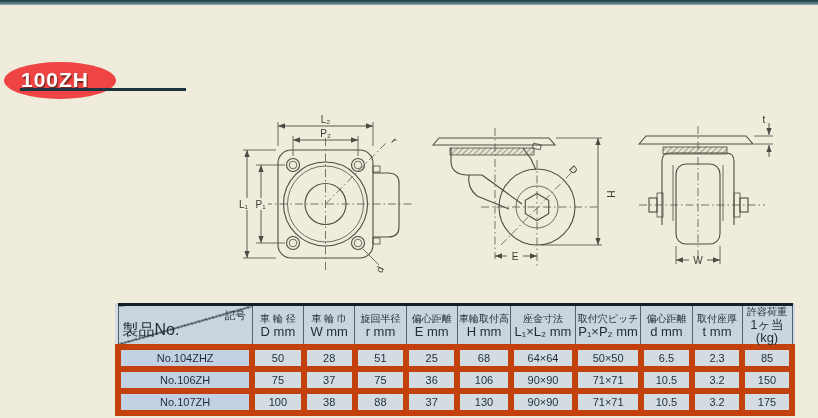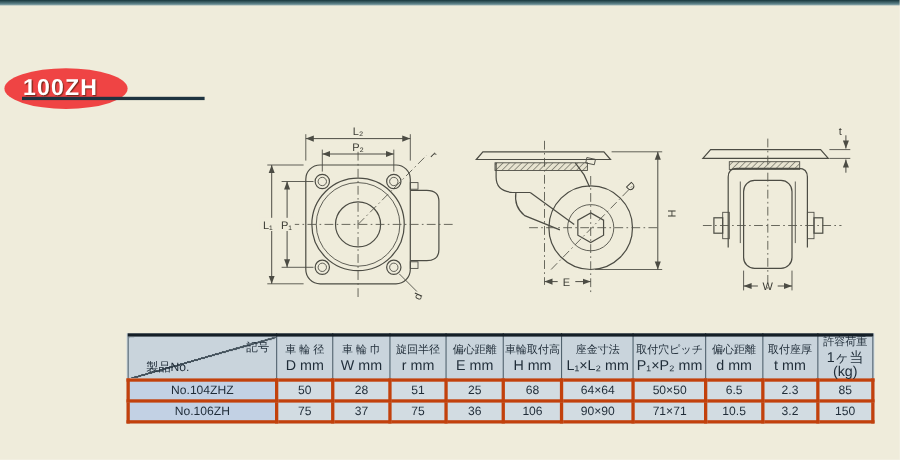--- a/index.html
+++ b/index.html
@@ -40,30 +40,30 @@
   #spec col.c-name{width:19.9%;}
   #spec col.c-n{width:7.6%;}
   #spec col.c-h{width:7.9%;}
   #spec col.c-l{width:9.6%;}
   #spec col.c-p{width:9.7%;}
   #spec col.c-t{width:7.4%;}
   #spec th{background:#c9d4dc;border:1px solid #51626e;border-bottom:2px solid #141e26;
     font-weight:normal;color:#1f2c38;padding:0;height:35px;vertical-align:middle;}
   #spec th .h1{display:block;font-size:10px;line-height:12px;letter-spacing:0;}
   #spec th .h2{display:block;font-size:13px;line-height:13px;}
-  #spec td{border:3px solid #c2410c;text-align:center;font-size:11px;color:#1f2c38;
+  #spec td{border:6px solid #c2410c;text-align:center;font-size:11px;color:#1f2c38;
     height:16px;padding:0;background:#d2dce2;}
   #spec td.prod{background:#c2d1e4;}
   
   th.corner{position:relative;background:
       linear-gradient(to bottom right,
         rgba(0,0,0,0) 48.8%, #44525c 48.8%, #44525c 51.2%, rgba(0,0,0,0) 51.2%),
       #c9d4dc !important;}
   th.corner .tr{position:absolute;right:6px;top:3px;font-size:10.5px;color:#1f2c38;margin-left:12px;}
-  th.corner .bl{position:absolute;left:16px;bottom:3px;font-size:11px;color:#1f2c38;}
+  th.corner .bl{position:absolute;left:4px;bottom:3px;font-size:16px;color:#1f2c38;}
 </style>
 </head>
 <body>
 
 <div id="page">
   <div id="topbar"></div>
 
   <div id="badge">
     <span class="lbl">100ZH</span>
   </div>
@@ -270,15 +270,28 @@
         <td>37</td>
         <td>75</td>
         <td>36</td>
         <td>106</td>
         <td>90×90</td>
         <td>71×71</td>
         <td>10.5</td>
         <td>3.2</td>
         <td>150</td>
       </tr>
+      <tr>
+        <td class="prod">No.107ZH</td>
+        <td>100</td>
+        <td>38</td>
+        <td>88</td>
+        <td>37</td>
+        <td>130</td>
+        <td>90×90</td>
+        <td>71×71</td>
+        <td>10.5</td>
+        <td>3.2</td>
+        <td>175</td>
+      </tr>
     </tbody>
   </table>
 </div>
 
 </body></html>

